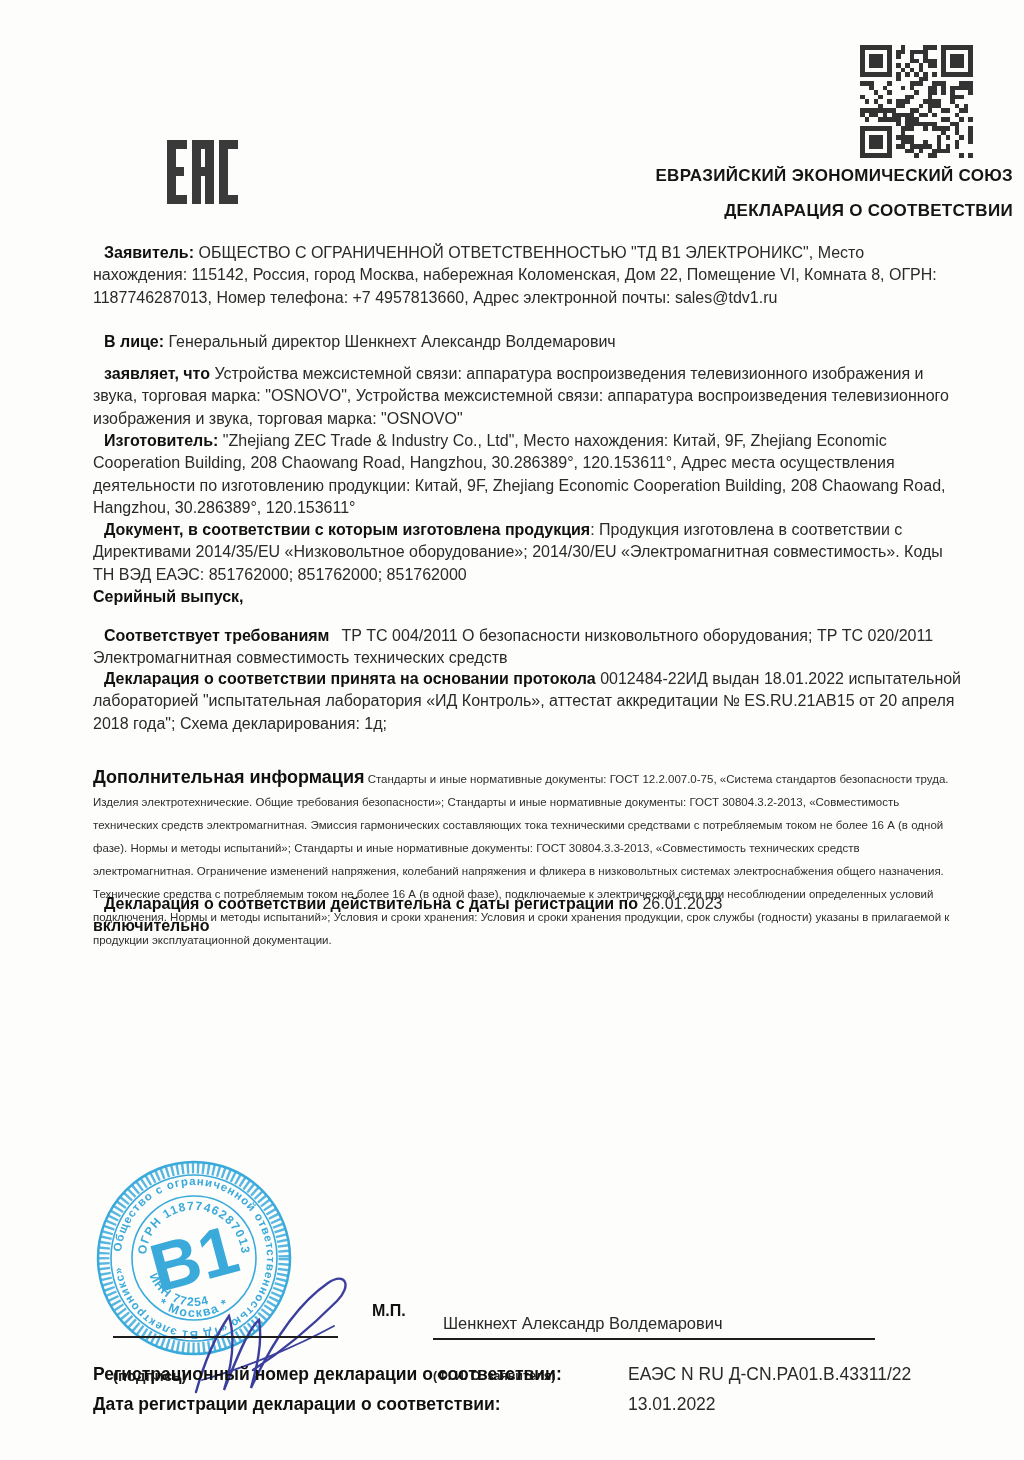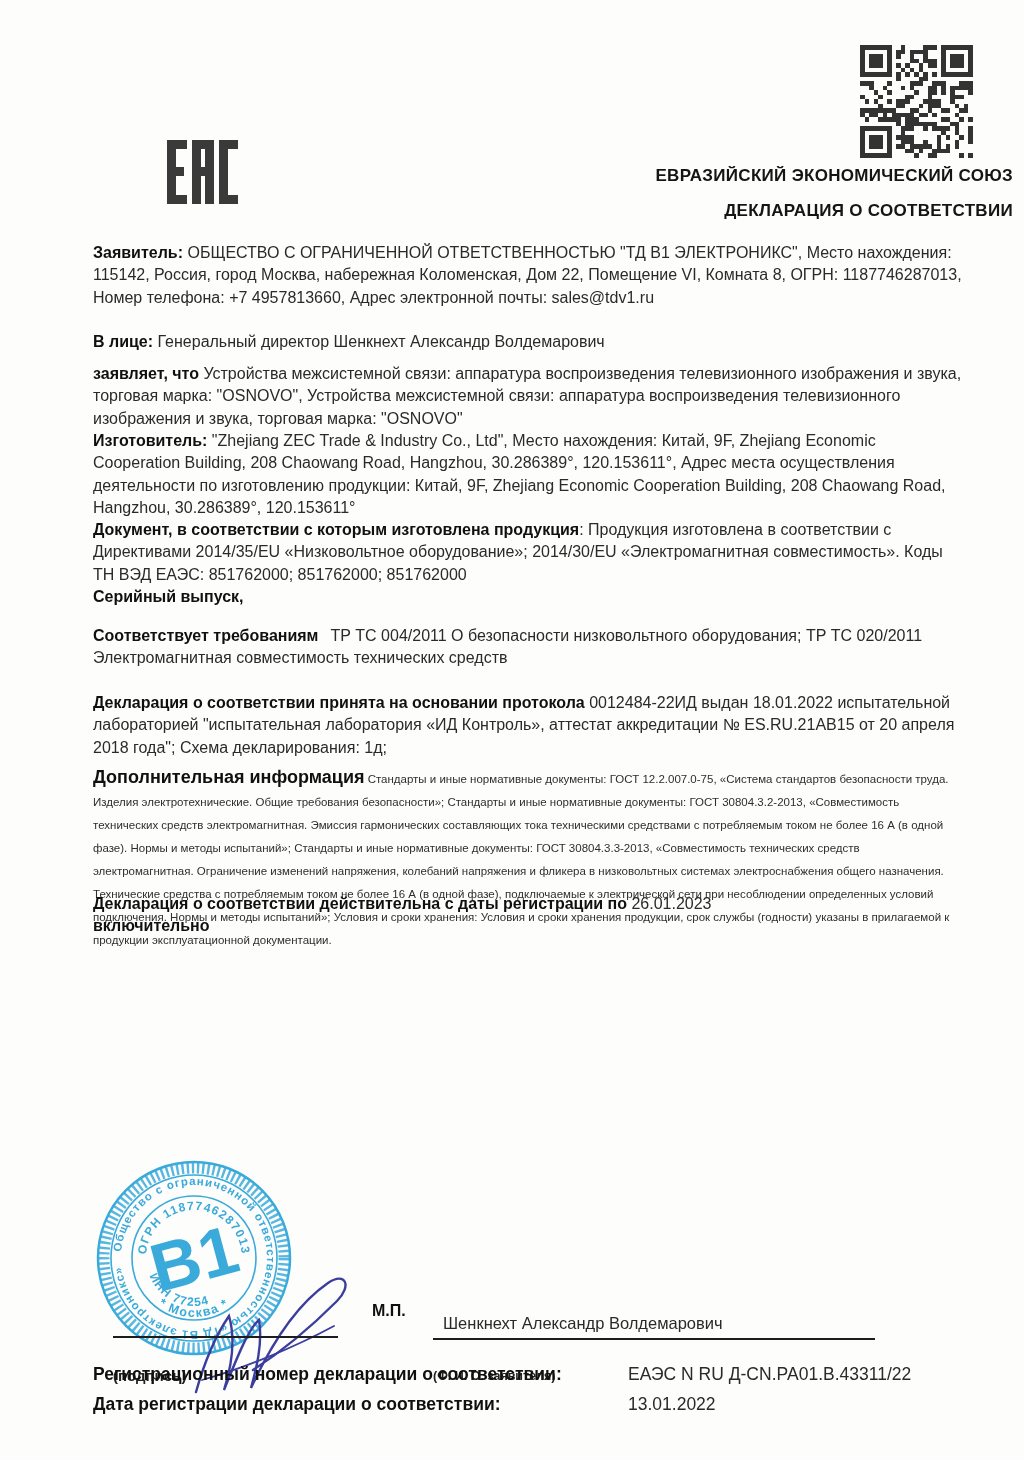--- a/index.html
+++ b/index.html
@@ -11,21 +11,21 @@
     color:#282828;
   }
   .title {
     position:absolute; left:93px; width:920px; text-align:right;
     font-weight:700; font-size:17px; letter-spacing:.3px; color:#151515;
   }
   .para {
     position:absolute; left:93px; width:869px;
     font-size:16px; line-height:22.4px; color:#2a2a2a;
   }
-  .para b { color:#101010; }
+  .para b { color:#101010;margin-left:11px; }
   .lead-gap { margin-right:12px; }
   .tail-bold { display:block; font-weight:700; color:#101010; }
   .addl-lead { font-size:18px; font-weight:700; color:#101010; }
   .small-text { font-size:11.5px; line-height:21px; color:#2e2e2e; }
   .sig-line { position:absolute; height:2px; background:#1d1d1d; }
   .caption { position:absolute; text-align:left; font-weight:700; color:#222;margin-top:27px; }
   .reg-label { position:absolute; left:93px; font-size:17.5px; font-weight:700; color:#101010; }
   .reg-value { position:absolute; left:628px; font-size:17.5px; color:#2a2a2a; }
   .name-text { position:absolute; left:443px; font-size:16.5px; color:#2a2a2a; }
   .mp { position:absolute; left:372px; top:1302px; font-size:16px; font-weight:700; color:#101010; }
@@ -374,21 +374,21 @@
 
   <div class="para" style="top:519px;">
     <b>Документ, в соответствии с которым изготовлена продукция</b><span>: Продукция изготовлена в соответствии с Директивами 2014/35/EU «Низковольтное оборудование»; 2014/30/EU «Электромагнитная совместимость». Коды ТН ВЭД ЕАЭС: 851762000; 851762000; 851762000</span>
     <span class="tail-bold">Серийный выпуск,</span>
   </div>
 
   <div class="para" style="top:625px;">
     <b class="lead-gap">Соответствует требованиям</b><span>ТР ТС 004/2011 О безопасности низковольтного оборудования; ТР ТС 020/2011 Электромагнитная совместимость технических средств</span>
   </div>
 
-  <div class="para" style="top:692px;">
+  <div class="para" style="top:668px;">
     <b>Декларация о соответствии принята на основании протокола</b><span> 0012484-22ИД выдан 18.01.2022 испытательной лабораторией "испытательная лаборатория «ИД Контроль», аттестат аккредитации № ES.RU.21АВ15 от 20 апреля 2018 года"; Схема декларирования: 1д;</span>
   </div>
 
   <div class="para" style="top:766px;">
     <span class="addl-lead">Дополнительная информация</span><span class="small-text"> Стандарты и иные нормативные документы: ГОСТ 12.2.007.0-75, «Система стандартов безопасности труда. Изделия электротехнические. Общие требования безопасности»; Стандарты и иные нормативные документы: ГОСТ 30804.3.2-2013, «Совместимость технических средств электромагнитная. Эмиссия гармонических составляющих тока техническими средствами с потребляемым током не более 16 А (в одной фазе). Нормы и методы испытаний»; Стандарты и иные нормативные документы: ГОСТ 30804.3.3-2013, «Совместимость технических средств электромагнитная. Ограничение изменений напряжения, колебаний напряжения и фликера в низковольтных системах электроснабжения общего назначения. Технические средства с потребляемым током не более 16 А (в одной фазе), подключаемые к электрической сети при несоблюдении определенных условий подключения. Нормы и методы испытаний»; Условия и сроки хранения: Условия и сроки хранения продукции, срок службы (годности) указаны в прилагаемой к продукции эксплуатационной документации.</span>
   </div>
 
   <div class="para" style="top:893px;">
     <b>Декларация о соответствии действительна с даты регистрации по</b><span> 26.01.2023</span>
     <span class="tail-bold">включительно</span>

